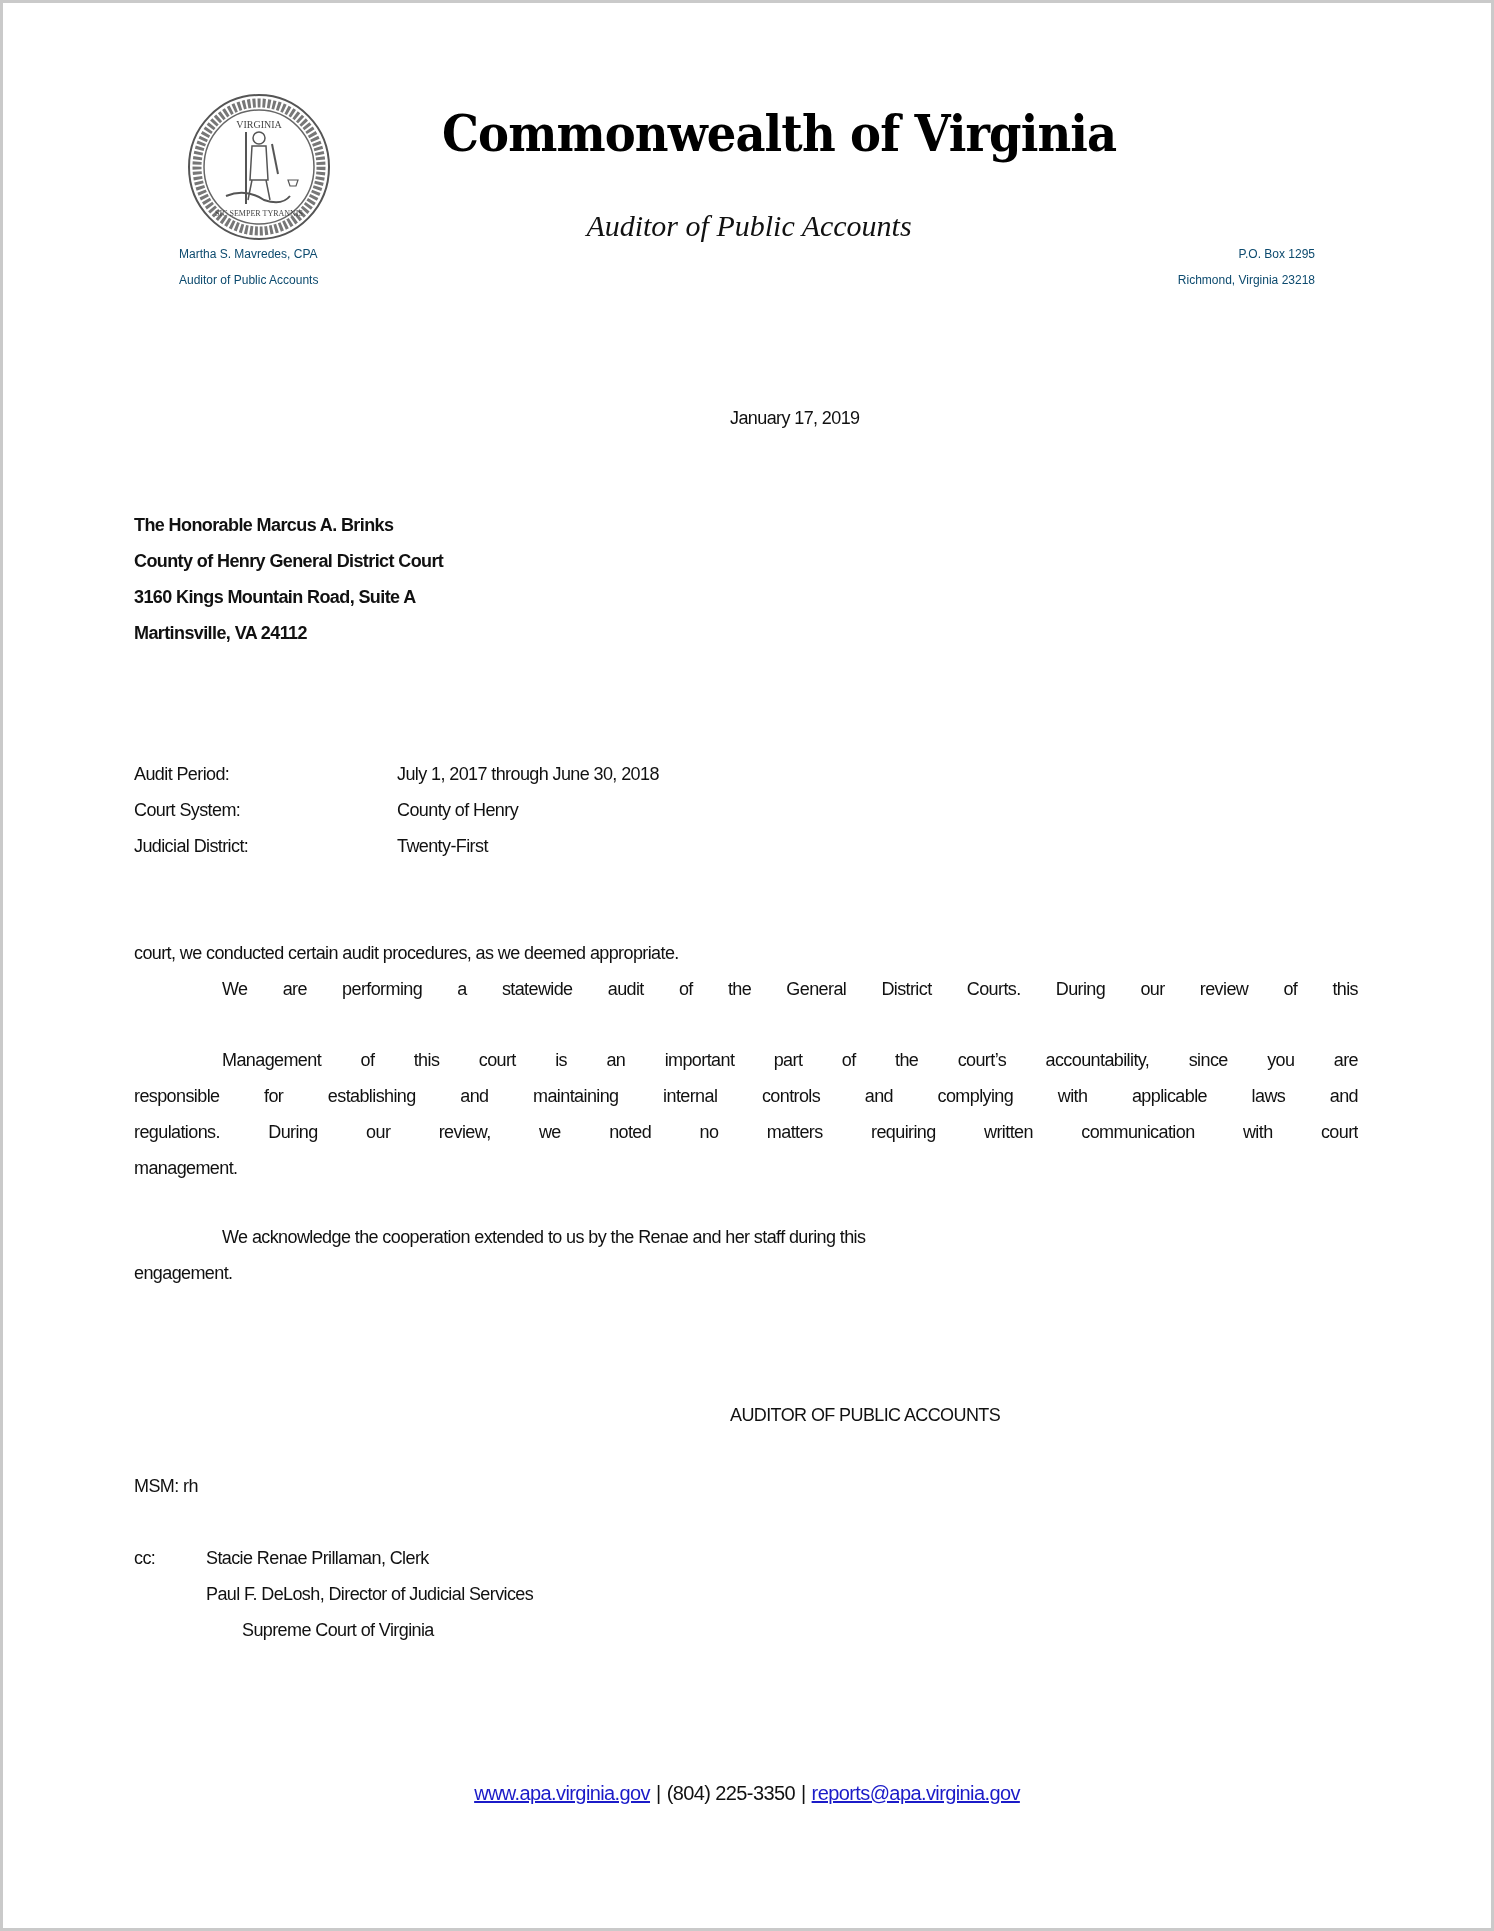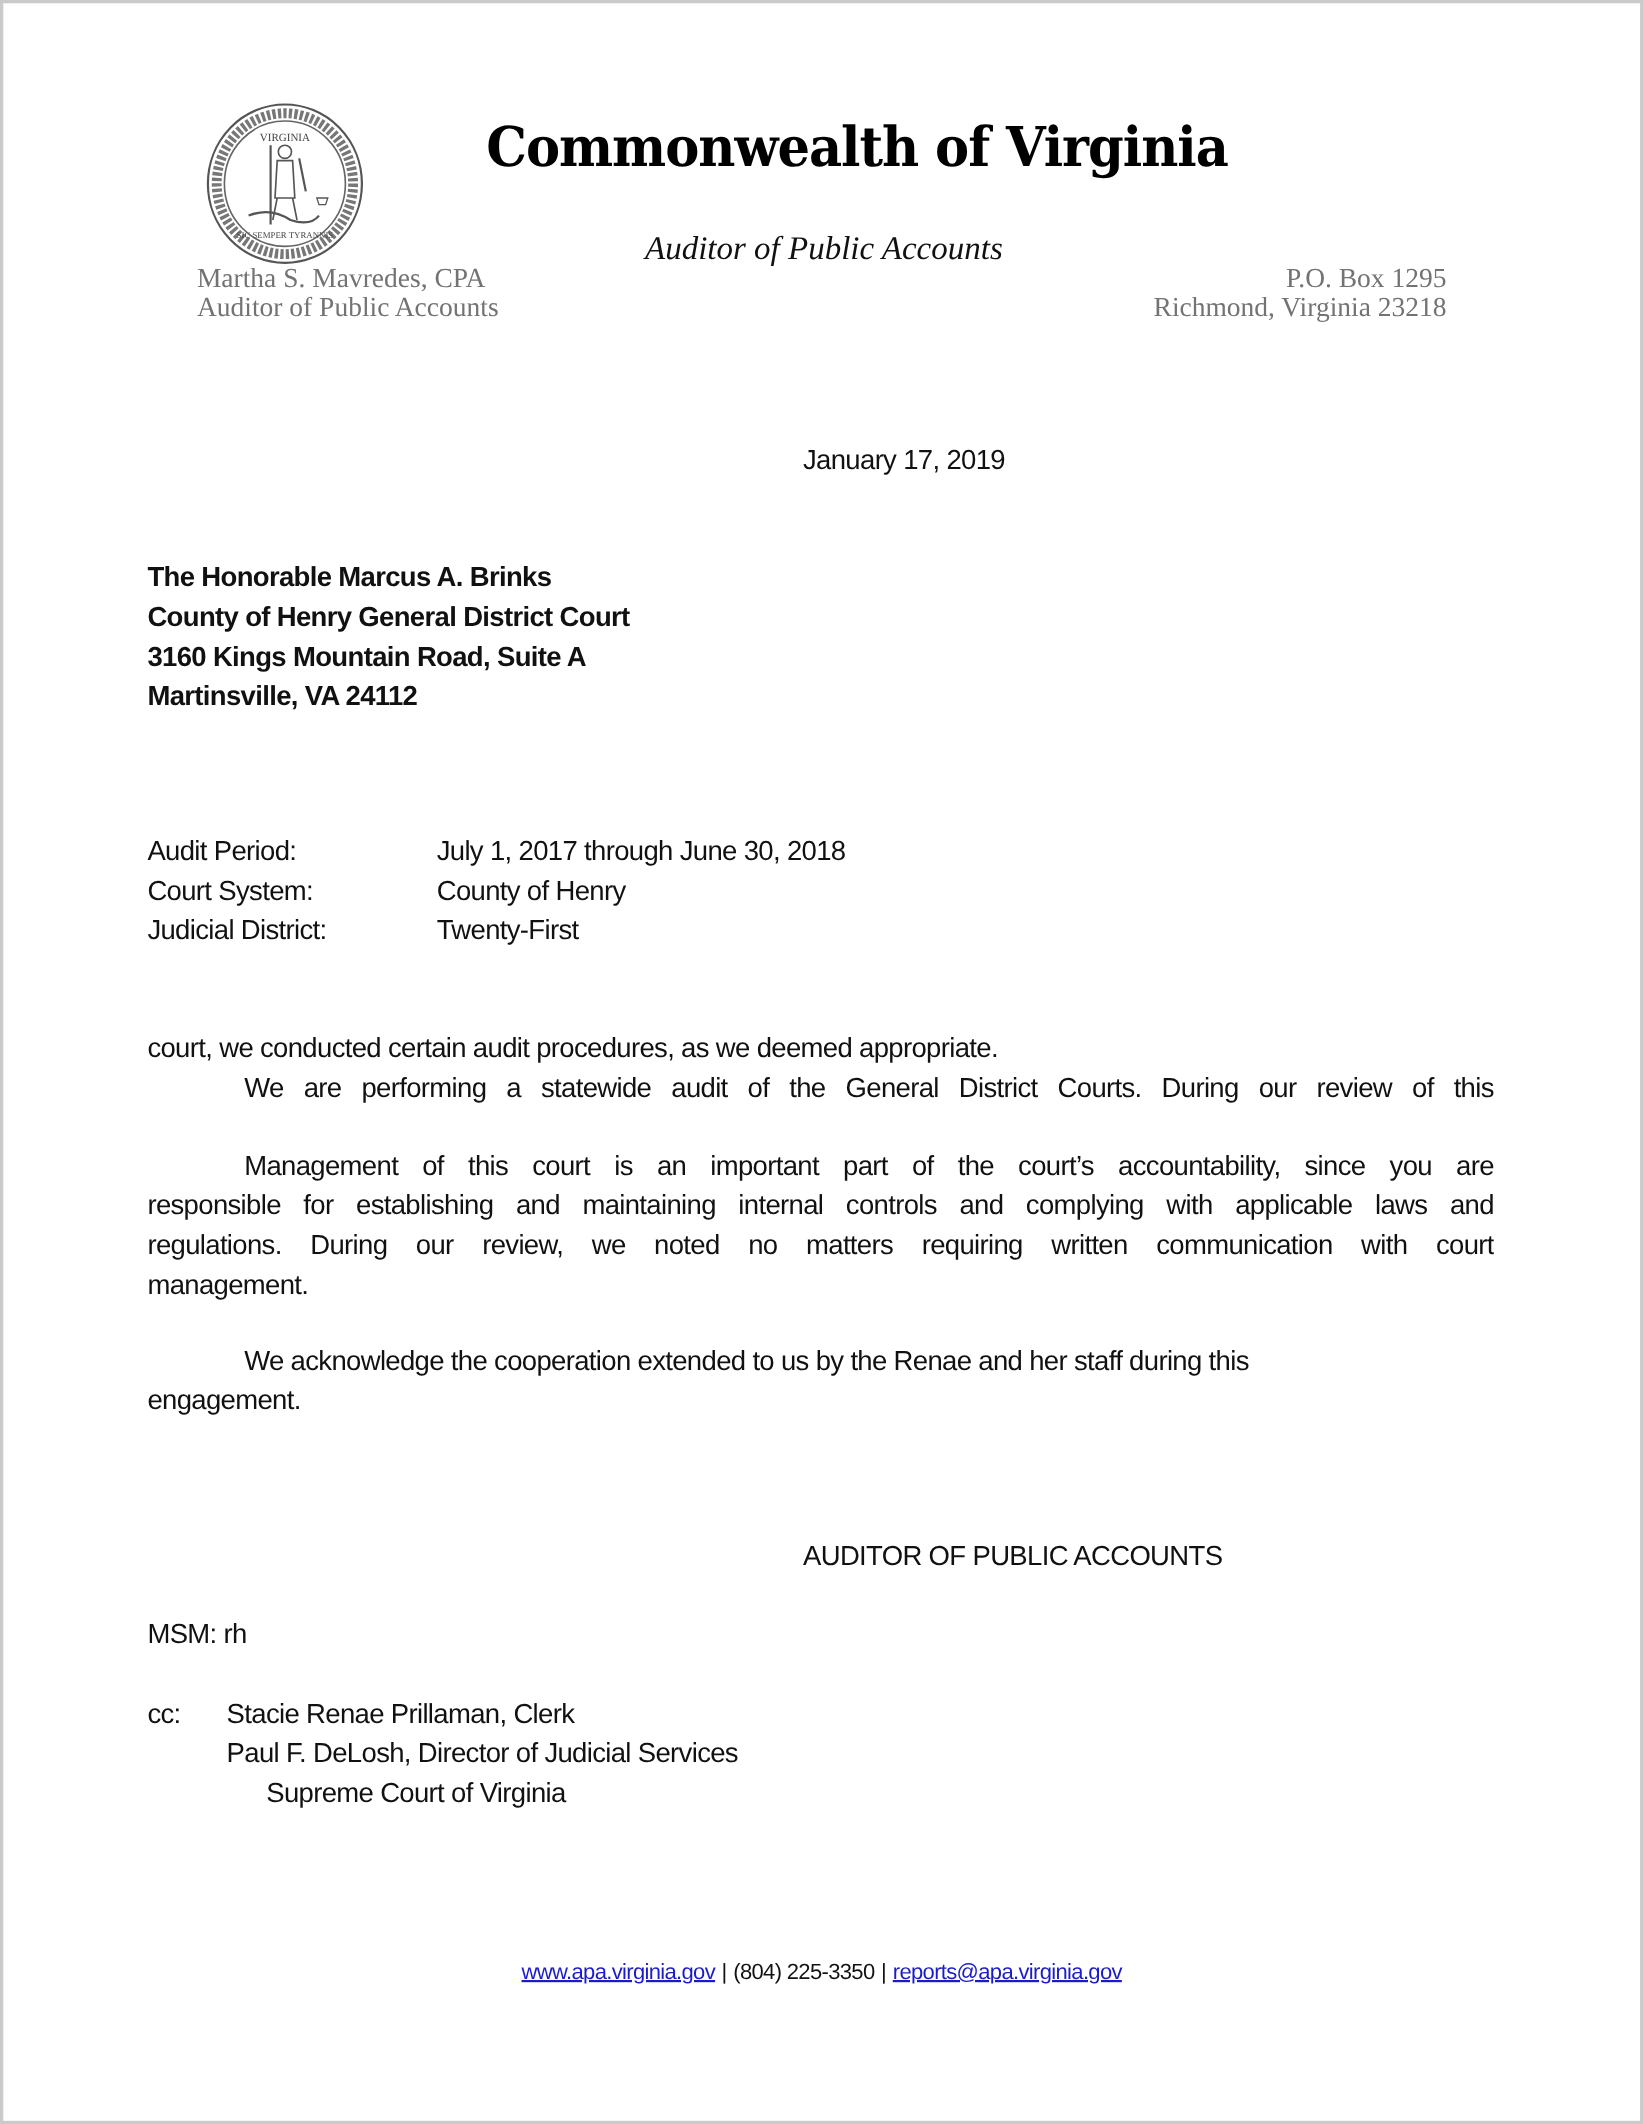--- a/index.html
+++ b/index.html
@@ -22,28 +22,28 @@
     font-family:"DejaVu Serif", serif; font-weight:bold; font-size:50px;
     letter-spacing:-1px; color:#000; line-height:60px; white-space:nowrap;
     transform-origin:left center; transform:scaleX(0.93);
   }
   .lh-sub {
     position:absolute; left:569px; top:206px; width:360px; text-align:center;
     font-family:"Liberation Serif", serif; font-style:italic; font-size:30px;
     color:#111; line-height:40px; white-space:nowrap;
   }
   .lh-addr {
-    position:absolute; font-family:Liberation Serif, serif; font-size:25px;
-    line-height:26px; color:#737373;
+    position:absolute; font-family:Liberation Sans, sans-serif; font-size:12px;
+    line-height:26px; color:#0c4a6e;
   }
   .lh-addr.left { left:179px; top:241px; }
   .lh-addr.right { right:179px; top:241px; text-align:right;margin-left:36px; }
 
   
-  .body-text { font-size:25px; line-height:36px; letter-spacing:-0.6px; color:#111; }
+  .body-text { font-size:18px; line-height:36px; letter-spacing:-0.6px; color:#111; }
   .date { position:absolute; left:730px; top:400px; }
   .recipient { position:absolute; left:134px; top:507px; }
   .recipient div { height:36px;font-weight:bold; }
   .meta { position:absolute; left:134px; top:756px; }
   .meta .row { height:36px; position:relative; width:700px; }
   .meta .label { position:absolute; left:0; }
   .meta .value { position:absolute; left:263px; }
 
   .para { position:absolute; left:134px; width:1224px; }
   .para .line { height:36px; white-space:nowrap; }

